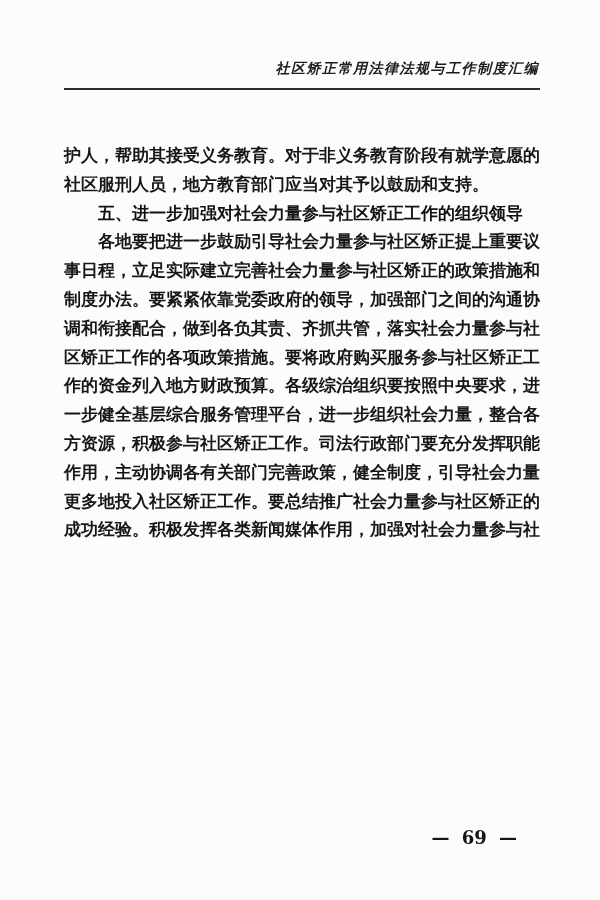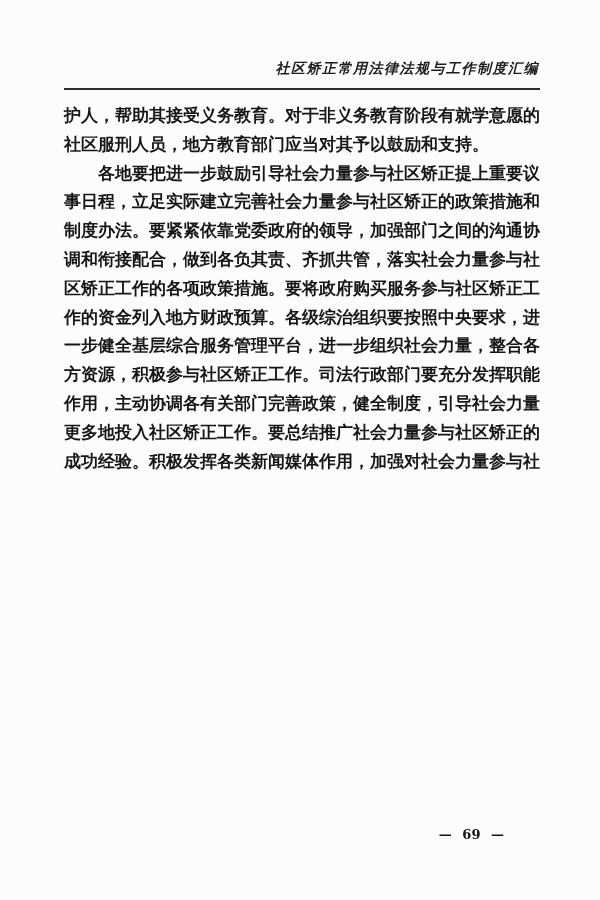--- a/index.html
+++ b/index.html
@@ -49,47 +49,49 @@
   }
   .page-body p {
     margin: 0;
     padding: 0;
   }
   .page-body p.indent {
     text-indent: 2em;
   }
   .page-body p.no-indent {
     text-indent: 0;
+    margin-top: 40px;
   }
   .page-body p.heading {
     font-family: "DejaVu Sans", sans-serif;
     font-weight: bold;
     color: #111111;
   }
   .page-number {
     position: absolute;
     top: 827px;
-    right: 96px;
-    font-size: 13px;
+    right: 83px;
+    font-size: 18px;
     font-weight: 600;
     color: #141414;
     word-spacing: 6px;
     white-space: nowrap;
     font-family: "DejaVu Serif", serif;
   }
 </style>
 </head>
 <body>
 
 <div class="page">
 
   <div class="running-head">社区矫正常用法律法规与工作制度汇编</div>
 
   <div class="header-rule"></div>
 
   <main class="page-body">
       <p class="no-indent">护人，帮助其接受义务教育。对于非义务教育阶段有就学意愿的社区服刑人员，地方教育部门应当对其予以鼓励和支持。</p>
+      <p class="heading indent">五、进一步加强对社会力量参与社区矫正工作的组织领导</p>
       <p class="indent">各地要把进一步鼓励引导社会力量参与社区矫正提上重要议事日程，立足实际建立完善社会力量参与社区矫正的政策措施和制度办法。要紧紧依靠党委政府的领导，加强部门之间的沟通协调和衔接配合，做到各负其责、齐抓共管，落实社会力量参与社区矫正工作的各项政策措施。要将政府购买服务参与社区矫正工作的资金列入地方财政预算。各级综治组织要按照中央要求，进一步健全基层综合服务管理平台，进一步组织社会力量，整合各方资源，积极参与社区矫正工作。司法行政部门要充分发挥职能作用，主动协调各有关部门完善政策，健全制度，引导社会力量更多地投入社区矫正工作。要总结推广社会力量参与社区矫正的成功经验。积极发挥各类新闻媒体作用，加强对社会力量参与社</p>
     </main>
 
   <div class="page-number">— 69 —</div>
 
 </div>
 
 </body></html>

